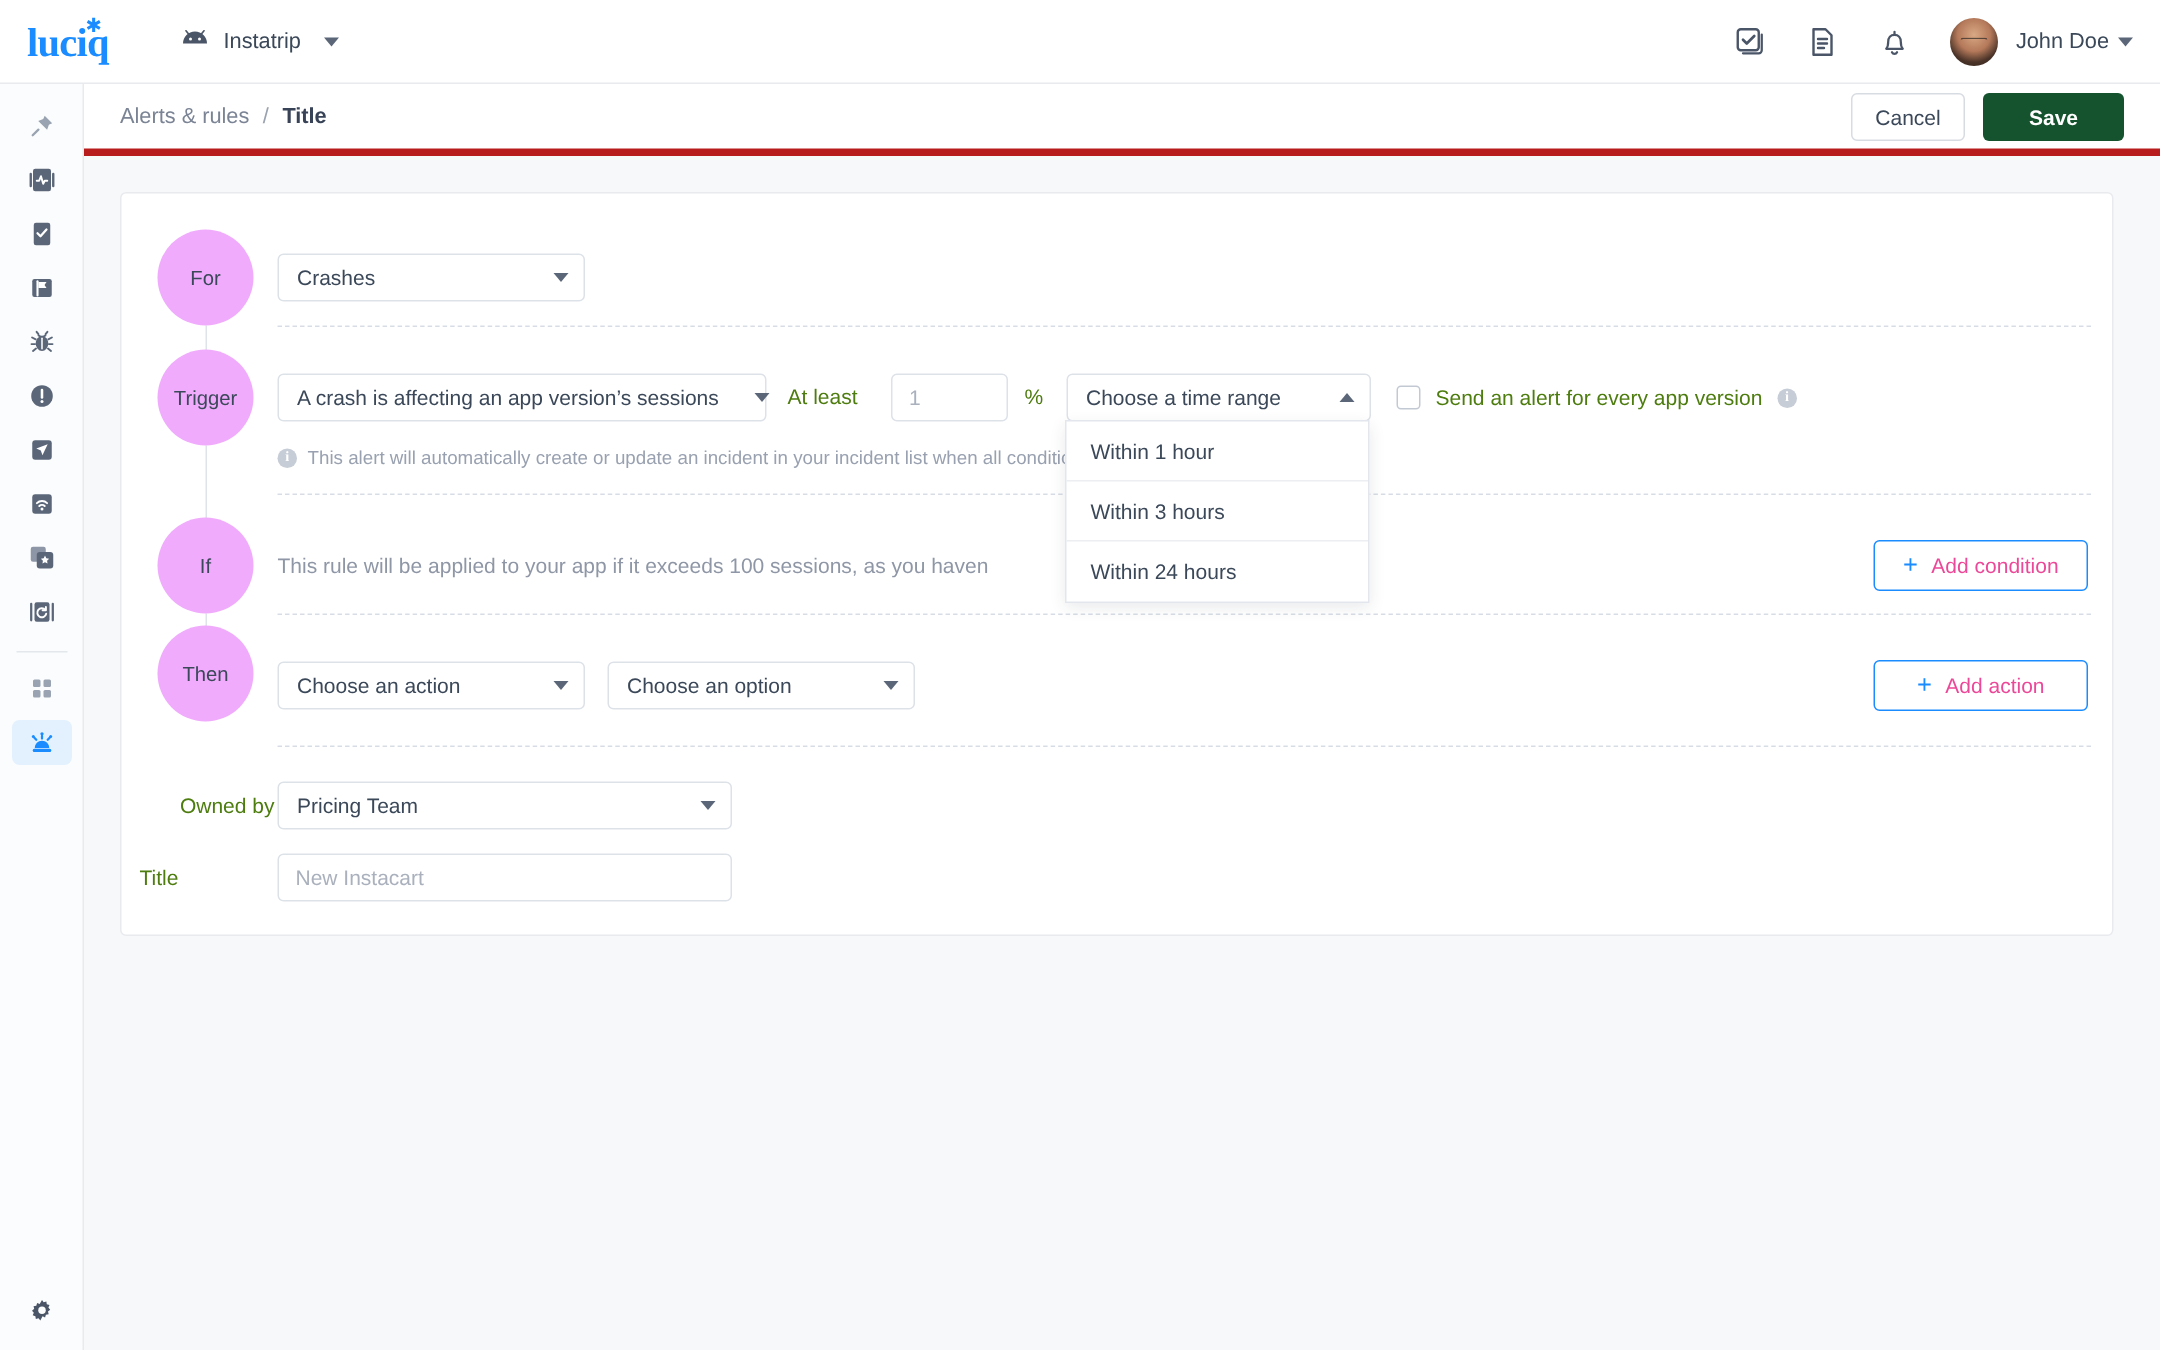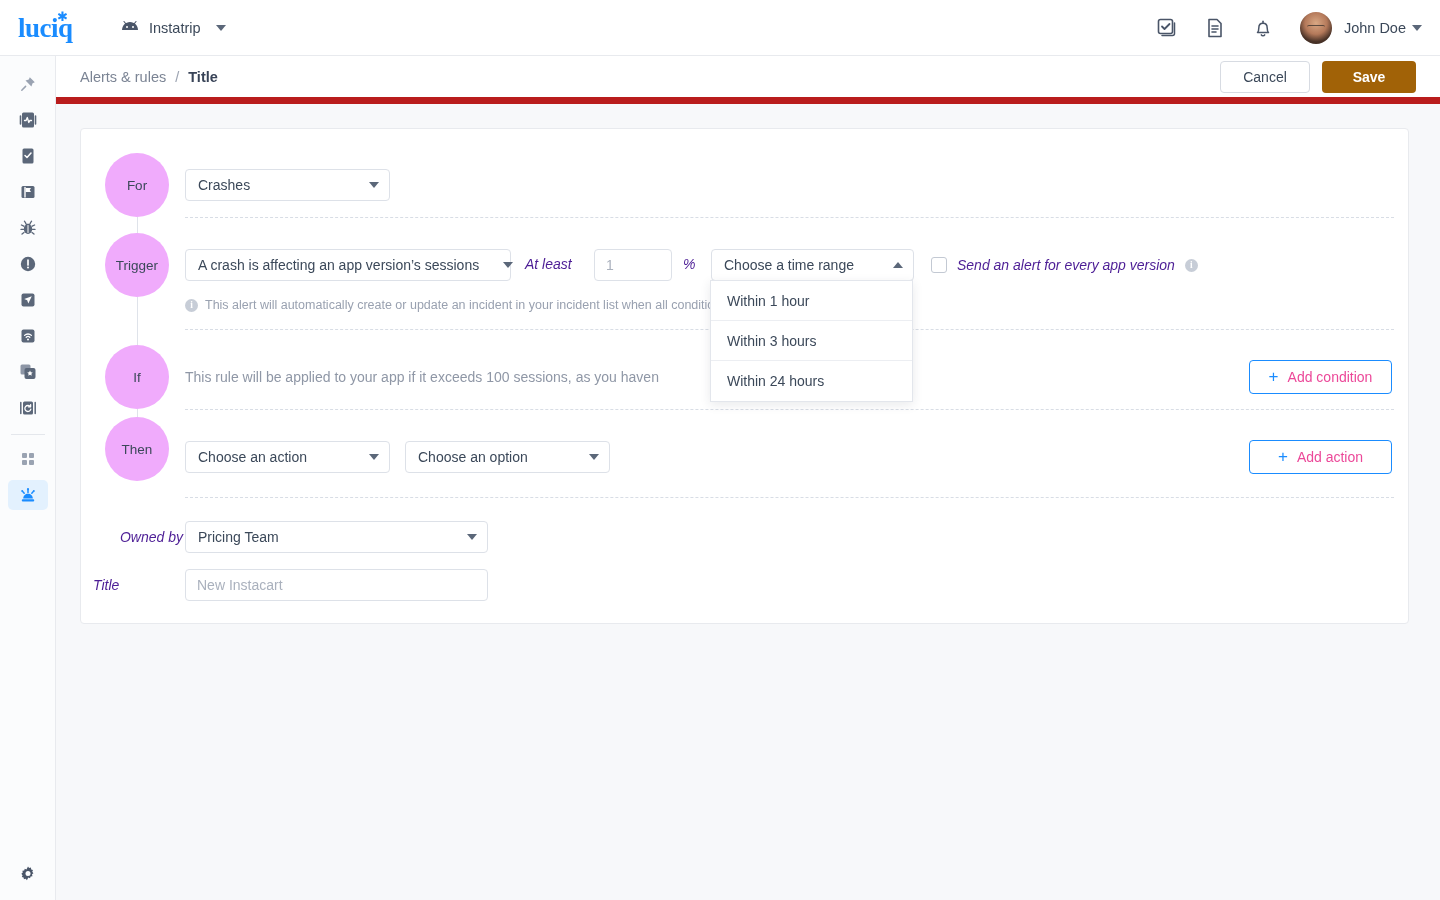--- a/index.html
+++ b/index.html
@@ -82,39 +82,39 @@
   }
   .side-div {
     width: 34px; height: 1px; background: #e4e7ec; margin: 8px 0 6px 0;
   }
   .side-bottom { margin-top: auto; margin-bottom: 8px; }
 
   
   .page-head {
     position: absolute; top: 56px; left: 56px;
     width: 1384px; height: 48px;
-    background: #ffffff; border-bottom: 7px solid #b91c1c;
+    background: #ffffff; border-bottom: 5px solid #b91c1c;
     display: flex; align-items: center;
     z-index: 20;
   }
   .crumb { margin-left: 24px; font-size: 14.5px; color: #7b8494; cursor: pointer; }
   .crumb-sep { margin: 0 9px; font-size: 14.5px; color: #9aa2b0; }
   .crumb-cur { font-size: 14.5px; color: #384357; font-weight: 700; }
   .head-actions { margin-left: auto; margin-right: 24px; display: flex; gap: 12px; }
   .btn {
     height: 32px; border-radius: 4px; font-size: 14px;
     display: flex; align-items: center; justify-content: center;
     cursor: pointer; border: 1px solid transparent;
     font-family: "Liberation Sans", sans-serif;
   }
   .btn-cancel {
-    width: 90px; background: #fff; border-color: #d7dbe2; color: #3b4859;
+    width: 76px; background: #fff; border-color: #d7dbe2; color: #3b4859;
   }
   .btn-save {
-    width: 94px; background: #a16207; color: #ffffff; font-weight: 700;
+    width: 94px; background: #14532d; color: #ffffff; font-weight: 700;
   }
 
   
   .card {
     position: absolute; left: 80px; top: 128px;
     width: 1329px; height: 496px;
     background: #ffffff; border: 1px solid #e8eaee; border-radius: 4px;
     z-index: 10;
   }
   .bubble {
@@ -152,21 +152,21 @@
     border-right: 5px solid transparent;
     border-bottom: 6px solid #5b6779;
   }
   .txtinput {
     position: absolute; height: 32px; background: #fff;
     border: 1px solid #dde1e8; border-radius: 4px;
     font-size: 14px; color: #3b4859; padding: 0 11px;
     font-family: "Liberation Sans", sans-serif; outline: none;
   }
   .txtinput::placeholder { color: #aab1bd; }
-  .plain-label { position: absolute; font-size: 14px; color: #4c1d95; font-style: italic; }
+  .plain-label { position: absolute; font-size: 14px; color: #4d7c0f; }
 
   .checkbox-box {
     width: 16px; height: 16px; border: 1.5px solid #c3c9d3;
     border-radius: 3px; background: #fff; cursor: pointer;
   }
   .info-dot {
     width: 13px; height: 13px; border-radius: 50%;
     background: #c7cdd7; color: #fff; font-size: 9.5px;
     display: flex; align-items: center; justify-content: center;
     font-family: "Liberation Serif", serif; font-weight: 700;

